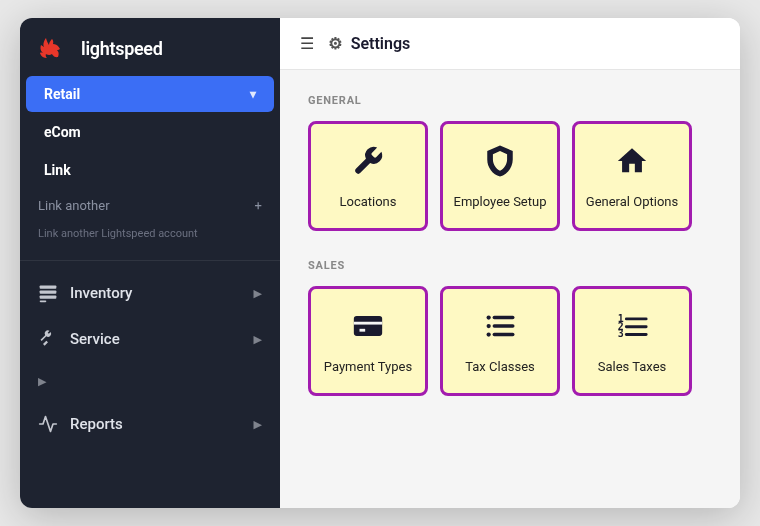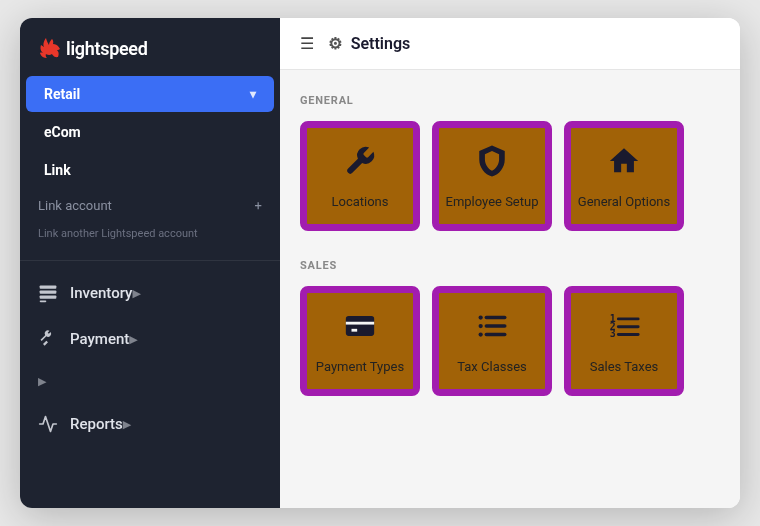--- a/index.html
+++ b/index.html
@@ -27,21 +27,21 @@
       width: 260px;
       background: #1e2330;
       display: flex;
       flex-direction: column;
       flex-shrink: 0;
       height: 100%;
     }
     .sidebar-logo {
       display: flex;
       align-items: center;
-      gap: 4px;
+      gap: 19px;
       padding: 18px 18px 14px 18px;
     }
     .logo-icon {
       width: 24px;
       height: 24px;
     }
     .logo-text {
       color: #fff;
       font-size: 18px;
       font-weight: 600;
@@ -89,21 +89,21 @@
     .nav-section {
       flex: 1;
       display: flex;
       flex-direction: column;
       gap: 2px;
       padding: 0 6px;
     }
     .nav-item {
       display: flex;
       align-items: center;
-      justify-content: flex-start;
+      justify-content: space-between;
       padding: 12px 12px;
       color: #e0e3ea;
       font-size: 15px;
       font-weight: 500;
       cursor: pointer;
       border-radius: 6px;
     }
     .nav-item-left {
       display: flex;
       align-items: center;
@@ -144,38 +144,39 @@
       display: flex;
       align-items: center;
       gap: 8px;
       font-size: 16px;
       font-weight: 600;
       color: #1a1a2e;
     }
     .gear-icon { color: #555; }
     .content {
       padding: 24px 20px;
+      margin-left: 8px;
     }
     .section-label {
       font-size: 11px;
       font-weight: 700;
       color: #888;
       letter-spacing: 0.8px;
       text-transform: uppercase;
       margin-bottom: 14px;
     }
     .card-grid {
       display: flex;
       gap: 12px;
       margin-bottom: 28px;
       flex-wrap: wrap;
     }
     .card {
-      background: #a16207;
-      border: 7px solid #a21caf;
+      background: #fef9c3;
+      border: 3px solid #a21caf;
       border-radius: 8px;
       width: 120px;
       height: 110px;
       display: flex;
       flex-direction: column;
       align-items: center;
       justify-content: center;
       gap: 12px;
       cursor: pointer;
       transition: box-shadow 0.15s;
@@ -217,21 +218,21 @@
       <div class="account-item">
         <span>eCom</span>
       </div>
 
       <div class="account-item">
         <span>Link</span>
       </div>
 
       <div class="link-accounts">
         <div class="link-accounts-top">
-          <span>Link account</span>
+          <span>Link another</span>
           <span>+</span>
         </div>
         <div class="link-accounts-sub">Link another Lightspeed account</div>
       </div>
     </div>
 
     <div class="divider"></div>
 
     <div class="nav-section">
 
@@ -250,21 +251,21 @@
         <span style="font-size:11px; opacity:0.5;">▶</span>
       </div>
 
       <div class="nav-item">
         <div class="nav-item-left">
           <span class="nav-icon">
             <svg width="20" height="20" viewBox="0 0 24 24" fill="currentColor">
                 <path d="M13.78 2.22a3.75 3.75 0 00-5.17 5.17L3 13l1.41 1.41 5.6-5.59a3.75 3.75 0 005.17-5.17l-2.12 2.12-1.41-1.41 2.12-2.12zM12 16l-2-2-4 4 2 2 4-4z"></path>
               </svg>
           </span>
-          <span>Payment</span>
+          <span>Service</span>
         </div>
         <span style="font-size:11px; opacity:0.5;">▶</span>
       </div>
 
       <div class="nav-item">
         <span style="font-size:11px; opacity:0.5;">▶</span>
       </div>
 
       <div class="nav-item">
         <div class="nav-item-left">

